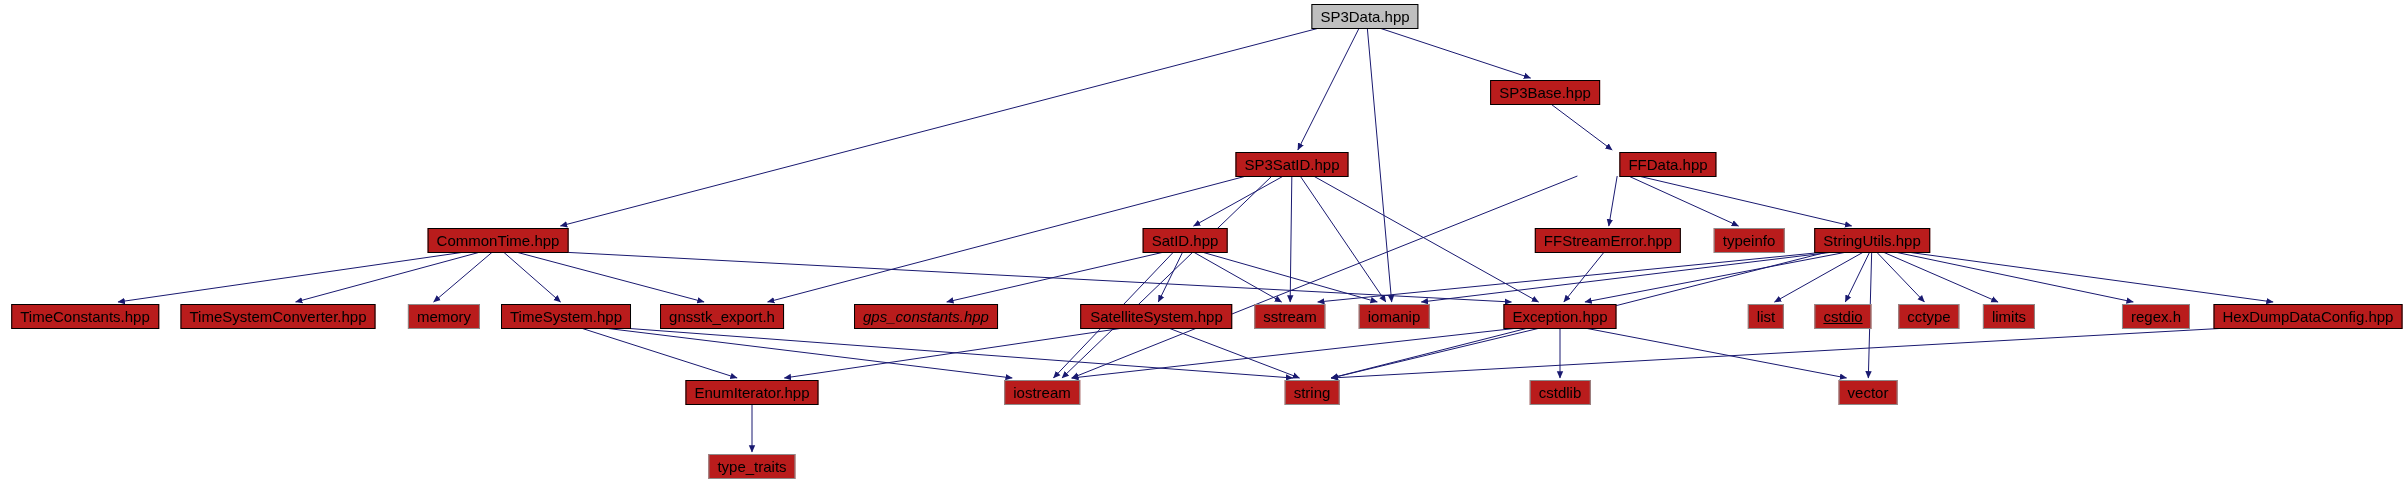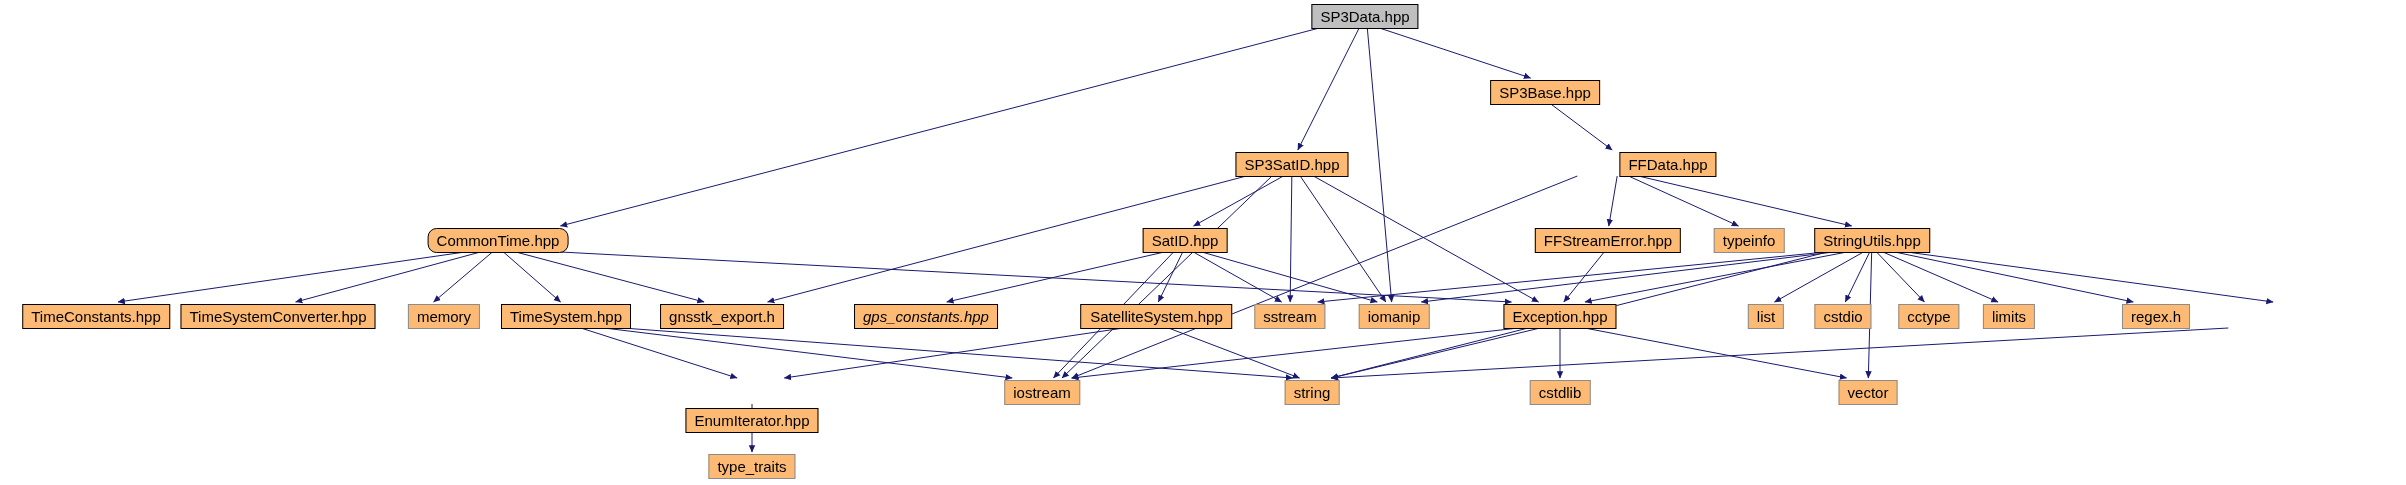--- a/index.html
+++ b/index.html
@@ -22,21 +22,21 @@
     z-index: 0;
   }
   #edges line {
     stroke: var(--edge-color, #191970);
     stroke-width: 1;
   }
   .node {
     position: absolute;
     z-index: 1;
     transform: translateX(-50%);
-    background: #fdba74;
+    background: #b91c1c;
     border: 1px solid var(--node-border, #000000);
     color: #000000;
     font-size: 15px;
     line-height: 17px;
     padding: 3px 8px;
     white-space: nowrap;
     cursor: default;
   }
   .node.project {
     border-color: var(--node-border, #000000);
@@ -107,39 +107,40 @@
       <line x1="1825.44" y1="252" x2="1317.671875" y2="302" marker-end="url(#arrow)"></line>
       <line x1="1833.76" y1="252" x2="1421.265625" y2="302" marker-end="url(#arrow)"></line>
       <line x1="1827.2" y1="252" x2="1331.34375" y2="378" marker-end="url(#arrow)"></line>
       <line x1="1871.68" y1="252" x2="1868.32" y2="378" marker-end="url(#arrow)"></line>
       <line x1="2228.32" y1="328" x2="1331.34375" y2="378" marker-end="url(#arrow)"></line>
     </svg>
 <div class="node root" style="left: 1365px; top: 4px;">SP3Data.hpp</div>
     <div class="node project" style="left: 1545px; top: 80px;">SP3Base.hpp</div>
     <div class="node project" style="left: 1292px; top: 152px;">SP3SatID.hpp</div>
     <div class="node project" style="left: 1668px; top: 152px;">FFData.hpp</div>
-    <div class="node project" style="left: 498px; top: 228px; border-radius: 9px;">CommonTime.hpp</div>
+    <div class="node project" style="left: 498px; top: 228px;">CommonTime.hpp</div>
     <div class="node project" style="left: 1185px; top: 228px;">SatID.hpp</div>
     <div class="node project" style="left: 1608px; top: 228px;">FFStreamError.hpp</div>
     <div class="node system" style="left: 1749px; top: 228px;">typeinfo</div>
     <div class="node project" style="left: 1872px; top: 228px;">StringUtils.hpp</div>
-    <div class="node project" style="left: 96px; top: 304px;">TimeConstants.hpp</div>
+    <div class="node project" style="left: 85px; top: 304px;">TimeConstants.hpp</div>
     <div class="node project" style="left: 278px; top: 304px;">TimeSystemConverter.hpp</div>
     <div class="node system" style="left: 428px; top: 304px; margin-left: 16px;">memory</div>
     <div class="node project" style="left: 566px; top: 304px;">TimeSystem.hpp</div>
     <div class="node project" style="left: 722px; top: 304px;">gnsstk_export.h</div>
     <div class="node project" style="left: 926px; top: 304px; font-style: italic;">gps_constants.hpp</div>
     <div class="node project" style="left: 1156px; top: 304px; padding-left: 9px;">SatelliteSystem.hpp</div>
     <div class="node system" style="left: 1290px; top: 304px;">sstream</div>
     <div class="node system" style="left: 1394px; top: 304px;">iomanip</div>
     <div class="node project" style="left: 1560px; top: 304px;">Exception.hpp</div>
     <div class="node system" style="left: 1766px; top: 304px;">list</div>
-    <div class="node system" style="left: 1843px; top: 304px;">cstdio</div>
+    <div class="node system" style="left: 1843px; top: 304px; text-decoration: underline;">cstdio</div>
     <div class="node system" style="left: 1929px; top: 304px;">cctype</div>
     <div class="node system" style="left: 2009px; top: 304px;">limits</div>
     <div class="node system" style="left: 2156px; top: 304px;">regex.h</div>
-    <div class="node project" style="left: 752px; top: 380px; margin-top: 28px;">EnumIterator.hpp</div>
+    <div class="node project" style="left: 2308px; top: 304px;">HexDumpDataConfig.hpp</div>
+    <div class="node project" style="left: 752px; top: 380px;">EnumIterator.hpp</div>
     <div class="node system" style="left: 1042px; top: 380px;">iostream</div>
     <div class="node system" style="left: 1312px; top: 380px;">string</div>
     <div class="node system" style="left: 1560px; top: 380px;">cstdlib</div>
     <div class="node system" style="left: 1868px; top: 380px;">vector</div>
     <div class="node system" style="left: 752px; top: 454px;">type_traits</div>
   </div>
 
 </body></html>

